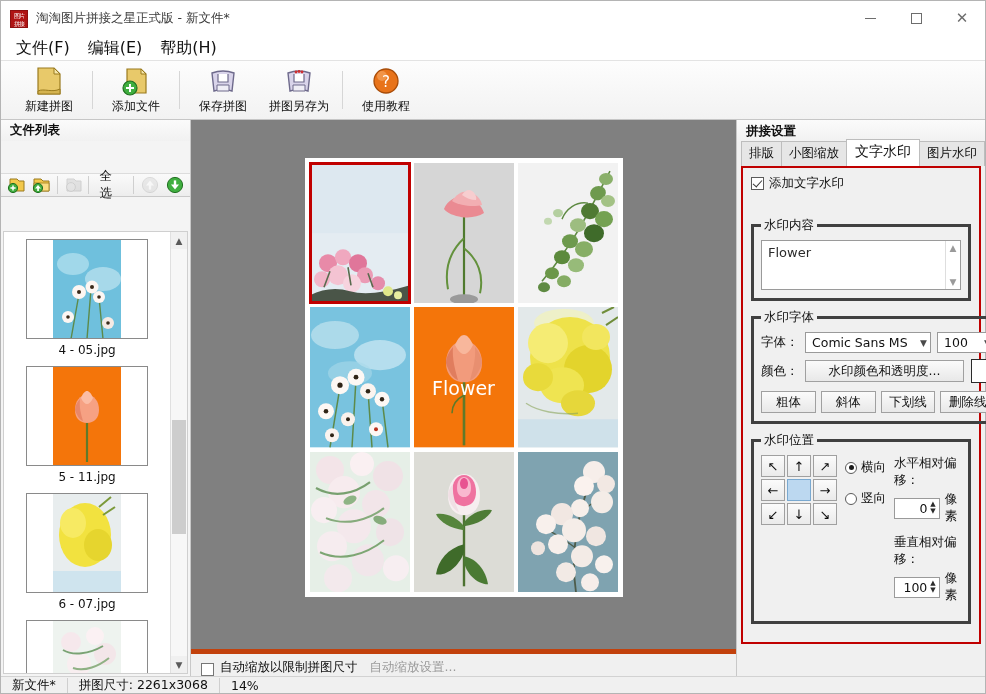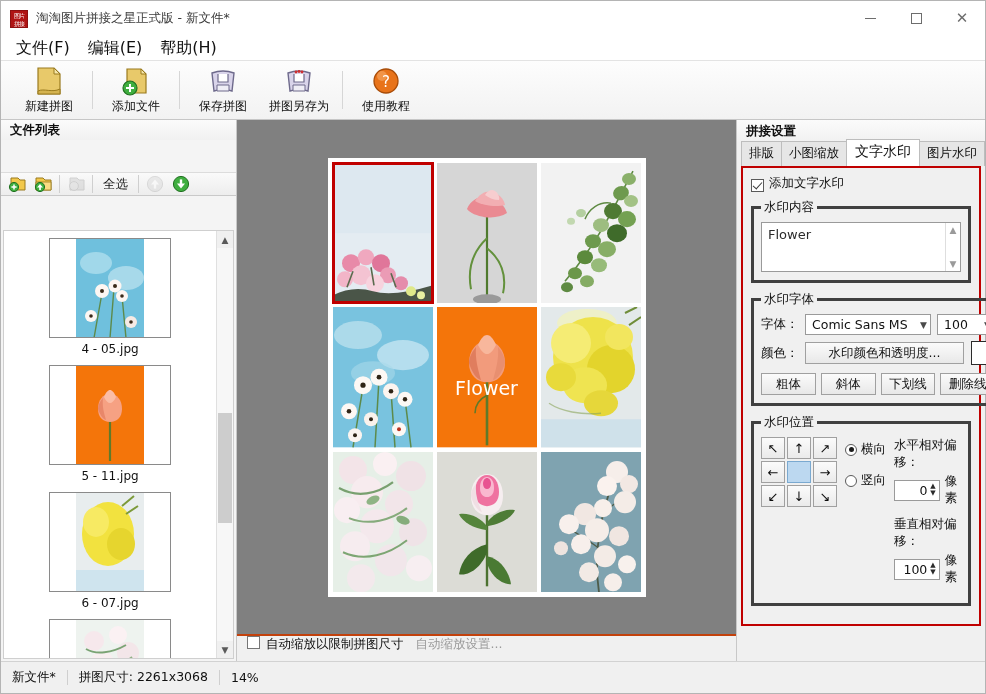--- a/index.html
+++ b/index.html
@@ -68,21 +68,21 @@
   }
   .tb-icon { height: 32px; width: 34px; display: block; }
   .tb-label { font-size: 12px; color: #101010; margin-top: 1px; }
   .tb-sep { width: 1px; height: 38px; background: #d6d6d6; margin: 0 5px; }
 
   
   .body-area { flex: 1 1 auto; display: flex; min-height: 0; }
 
   
   .filepanel {
-    width: 236px; background: #f4f4f4;
+    width: 190px; background: #f4f4f4;
     display: flex; flex-direction: column;
     border-right: 1px solid #c8c8c8;
     gap: 32px;
   }
   .fp-header {
     height: 24px; display: flex; align-items: center;
     padding-left: 9px; font-size: 12.5px; font-weight: bold; color: #101010;
     background: linear-gradient(#fbfbfb, #f1f1f1);
   }
   .fp-toolbar {
@@ -147,22 +147,22 @@
   }
   .cell { position: relative; overflow: hidden; }
   .cell.selected { outline: 3px solid #c00000; outline-offset: -2px; z-index: 3; }
   .cell svg { display: block; width: 100%; height: 100%; }
   .watermark {
     position: absolute; left: 0; right: 0; bottom: 35%;
     text-align: center; color: #ffffff; font-size: 19px;
     font-family: "DejaVu Sans", "Liberation Sans", sans-serif;
   }
   .canvas-footer {
-    height: 27px; background: #f0f0f0; border-top: 2px solid #c2410c;
-    display: flex; align-items: flex-start; padding-left: 10px;
+    height: 27px; background: #f0f0f0; border-top: 5px solid #c2410c;
+    display: flex; align-items: flex-end; padding-left: 10px;
   }
   .chk { width: 13px; height: 13px; border: 1px solid #767676; background: #fff;
          display: inline-block; margin-right: 6px; flex: 0 0 auto; }
   .cf-label { font-size: 12.5px; color: #101010; margin-right: 12px; }
   .cf-link { font-size: 12.5px; color: #9a9a9a; }
 
   
   .settings {
     width: 249px; background: #f0f0f0;
     display: flex; flex-direction: column;
@@ -177,21 +177,21 @@
   .tab {
     padding: 3px 7px 4px; font-size: 12.5px; color: #101010;
     border: 1px solid #bdbdbd; border-bottom: none; background: #e6e6e6;
     margin-right: -1px;
   }
   .tab.active { background: #ffffff; font-size: 14px; padding: 3px 8px 5px; position: relative; z-index: 2; }
   .panel-box {
     margin: 0 4px 0 4px; border: 2px solid #c00000; background: #f0f0f0;
     padding: 7px 8px 10px; flex: 0 0 auto;
   }
-  .chk-row { display: flex; align-items: flex-end; margin-bottom: 7px; }
+  .chk-row { display: flex; align-items: center; margin-bottom: 25px; }
   .chk-on {
     width: 13px; height: 13px; border: 1px solid #5a5a5a; background: #fff;
     margin-right: 5px; position: relative; flex: 0 0 auto;
   }
   .chk-on::after {
     content: ""; position: absolute; left: 3px; top: 0px;
     width: 4px; height: 8px; border: solid #3b3b3b;
     border-width: 0 1.6px 1.6px 0; transform: rotate(42deg);
   }
   .chk-label { font-size: 12.5px; color: #101010; }
@@ -266,21 +266,21 @@
     padding-right: 3px; font-size: 12.5px; color: #101010; position: relative;
   }
   .spin-arrows {
     display: flex; flex-direction: column; justify-content: center;
     margin-left: 3px; font-size: 7px; color: #2b2b2b; line-height: 7px;
   }
   .off-unit { font-size: 12.5px; color: #101010; margin-left: 5px; }
 
   
   .statusbar {
-    height: 32px; background: #f0f0f0; border-top: 1px solid #d2d2d2;
+    height: 17px; background: #f0f0f0; border-top: 1px solid #d2d2d2;
     display: flex; align-items: center; flex: 0 0 auto;
   }
   .sb-cell { font-size: 12.5px; color: #101010; padding: 0 11px; }
   .sb-sep { width: 1px; height: 15px; background: #cfcfcf; }
 </style>
 </head>
 <body>
 
 <div id="app">
 

